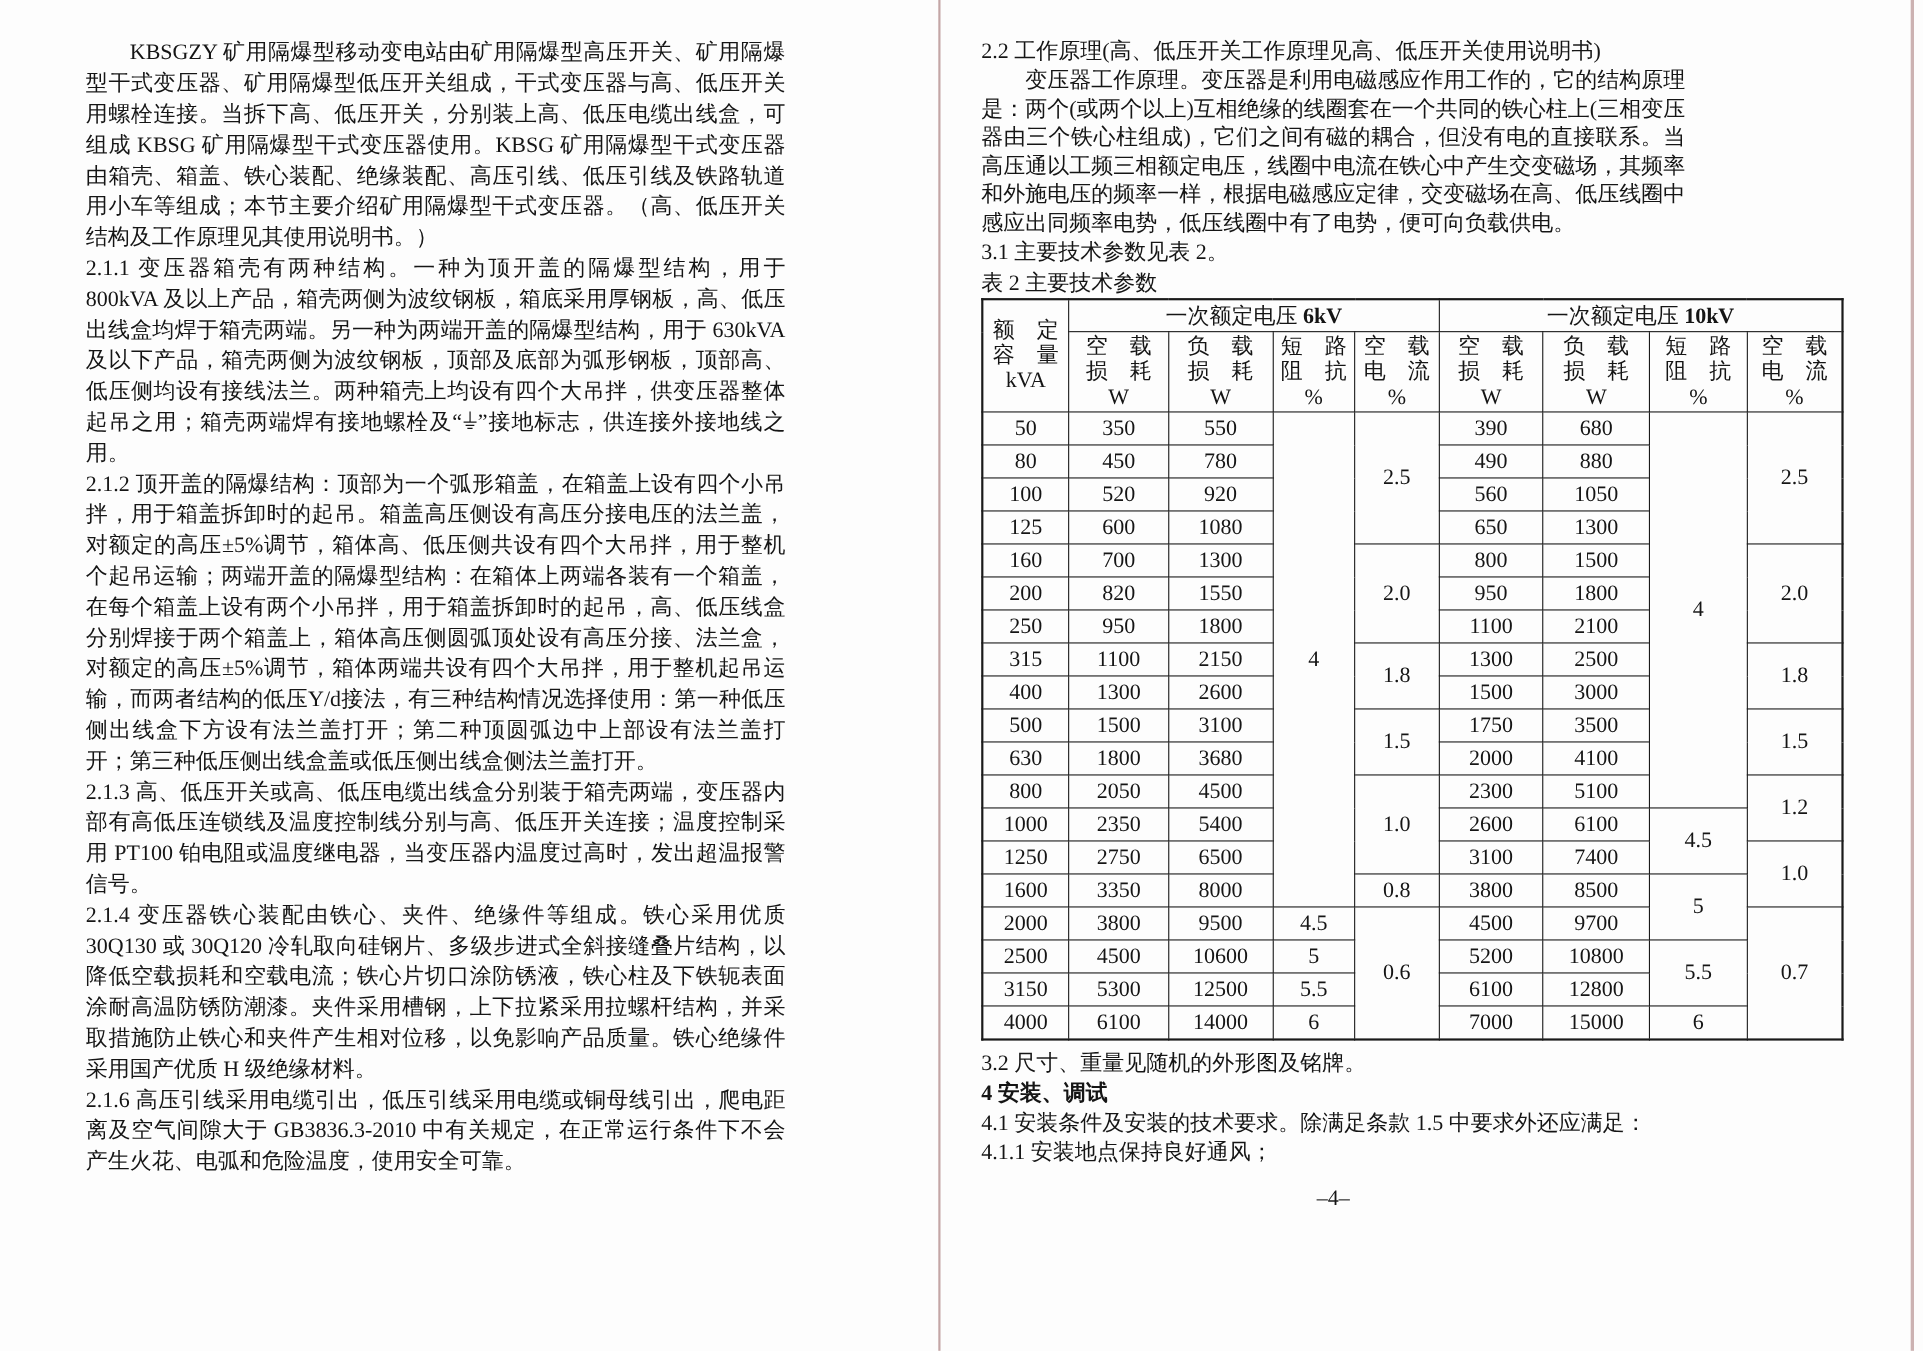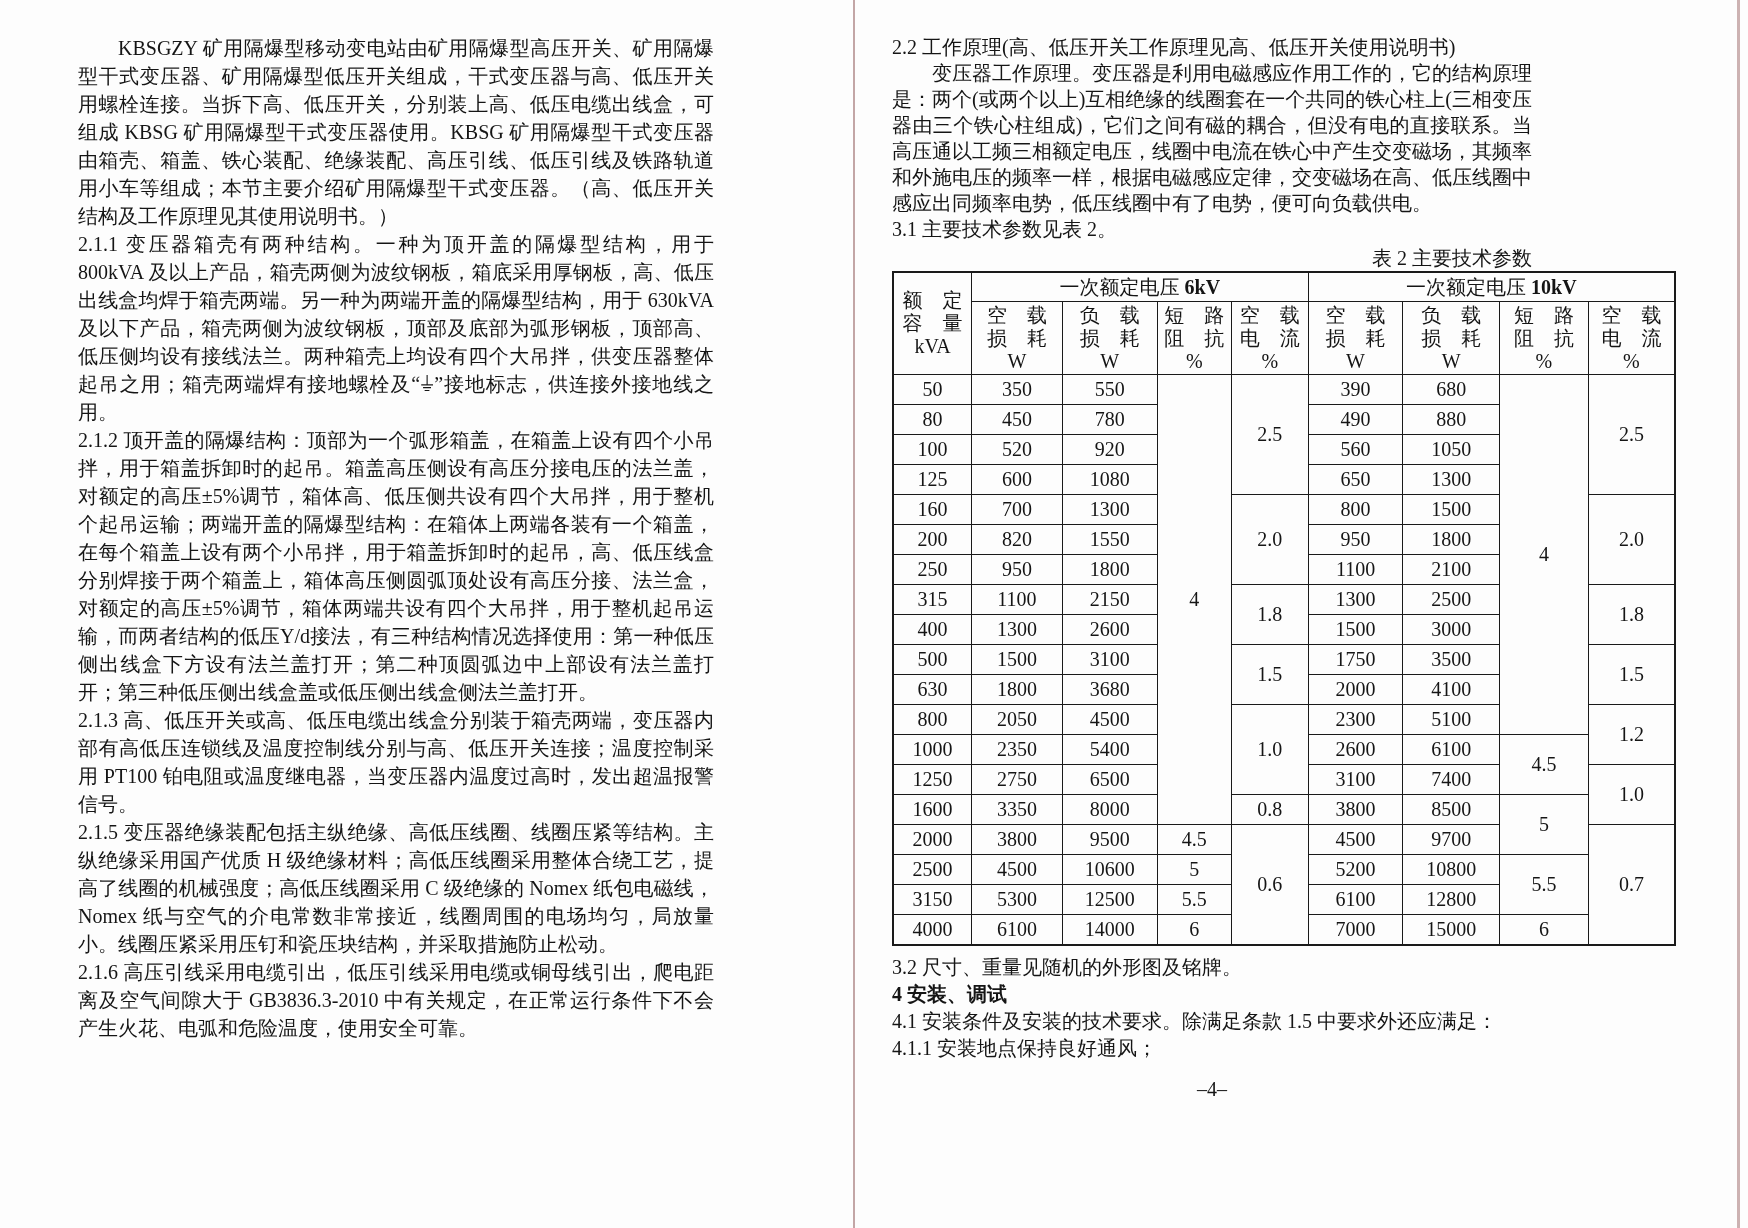--- a/index.html
+++ b/index.html
@@ -15,21 +15,21 @@
   .edge-line   { position:absolute; top:0; bottom:0; left:1737px; width:3px; background:#ccb2b2; }
 
   .page-left  { position:absolute; left:78px;  top:34px; width:636px; }
   .page-right { position:absolute; left:876px; top:34px; width:784px;padding-left:16px; }
 
   .para { margin:0; font-size:20px; line-height:28px; text-align:justify; }
   .page-right .top .para { line-height:26px; width:640px; }
   .ind  { text-indent:2em; }
   .bold { font-weight:bold; }
 
-  .caption { font-size:20px; line-height:26px; width:640px; text-align:right; margin-top:3px; }
+  .caption { font-size:20px; line-height:26px; width:640px; text-align:left; margin-top:3px; }
 
   table.params { border-collapse:collapse; table-layout:fixed; width:784px; margin-top:0;
                  border:2px solid #1a1a1a; }
   .params th, .params td { border:1px solid #1a1a1a; text-align:center; font-size:20px; padding:0;
                            font-weight:normal; overflow:hidden; }
   .params td { height:29px; }
   th.group { height:28px; }
   th.sub   { height:72px;text-align:center; }
   th.cap div, th.sub div { line-height:23px; }
 
@@ -44,21 +44,21 @@
 
 <div class="gutter-line"></div>
 <div class="edge-line"></div>
 
 <div class="page-left">
   <div>
       <p class="para ind">KBSGZY 矿用隔爆型移动变电站由矿用隔爆型高压开关、矿用隔爆型干式变压器、矿用隔爆型低压开关组成，干式变压器与高、低压开关用螺栓连接。当拆下高、低压开关，分别装上高、低压电缆出线盒，可组成 KBSG 矿用隔爆型干式变压器使用。KBSG 矿用隔爆型干式变压器由箱壳、箱盖、铁心装配、绝缘装配、高压引线、低压引线及铁路轨道用小车等组成；本节主要介绍矿用隔爆型干式变压器。（高、低压开关结构及工作原理见其使用说明书。）</p>
       <p class="para ">2.1.1  变压器箱壳有两种结构。一种为顶开盖的隔爆型结构，用于 800kVA 及以上产品，箱壳两侧为波纹钢板，箱底采用厚钢板，高、低压出线盒均焊于箱壳两端。另一种为两端开盖的隔爆型结构，用于 630kVA 及以下产品，箱壳两侧为波纹钢板，顶部及底部为弧形钢板，顶部高、低压侧均设有接线法兰。两种箱壳上均设有四个大吊拌，供变压器整体起吊之用；箱壳两端焊有接地螺栓及“⏚”接地标志，供连接外接地线之用。</p>
       <p class="para ">2.1.2  顶开盖的隔爆结构：顶部为一个弧形箱盖，在箱盖上设有四个小吊拌，用于箱盖拆卸时的起吊。箱盖高压侧设有高压分接电压的法兰盖，对额定的高压±5%调节，箱体高、低压侧共设有四个大吊拌，用于整机个起吊运输；两端开盖的隔爆型结构：在箱体上两端各装有一个箱盖，在每个箱盖上设有两个小吊拌，用于箱盖拆卸时的起吊，高、低压线盒分别焊接于两个箱盖上，箱体高压侧圆弧顶处设有高压分接、法兰盒，对额定的高压±5%调节，箱体两端共设有四个大吊拌，用于整机起吊运输，而两者结构的低压Y/d接法，有三种结构情况选择使用：第一种低压侧出线盒下方设有法兰盖打开；第二种顶圆弧边中上部设有法兰盖打开；第三种低压侧出线盒盖或低压侧出线盒侧法兰盖打开。</p>
       <p class="para ">2.1.3  高、低压开关或高、低压电缆出线盒分别装于箱壳两端，变压器内部有高低压连锁线及温度控制线分别与高、低压开关连接；温度控制采用 PT100 铂电阻或温度继电器，当变压器内温度过高时，发出超温报警信号。</p>
-      <p class="para ">2.1.5  变压器绝缘装配包括主纵绝缘、高低压线圈、线圈压紧等结构。主纵绝缘采用国产优质 H 级绝缘材料；高低压线圈采用整体合绕工艺，提高了线圈的机械强度；高低压线圈采用 C 级绝缘的 Nomex 纸包电磁线，Nomex 纸与空气的介电常数非常接近，线圈周围的电场均匀，局放量小。线圈压紧采用压钉和瓷压块结构，并采取措施防止松动。</p>
+      <p class="para ">2.1.4  变压器铁心装配由铁心、夹件、绝缘件等组成。铁心采用优质 30Q130 或 30Q120 冷轧取向硅钢片、多级步进式全斜接缝叠片结构，以降低空载损耗和空载电流；铁心片切口涂防锈液，铁心柱及下铁轭表面涂耐高温防锈防潮漆。夹件采用槽钢，上下拉紧采用拉螺杆结构，并采取措施防止铁心和夹件产生相对位移，以免影响产品质量。铁心绝缘件采用国产优质 H 级绝缘材料。</p>
       <p class="para ">2.1.6  高压引线采用电缆引出，低压引线采用电缆或铜母线引出，爬电距离及空气间隙大于 GB3836.3-2010 中有关规定，在正常运行条件下不会产生火花、电弧和危险温度，使用安全可靠。</p>
     </div>
 
 </div>
 
 <div class="page-right">
   <div class="top">
       <p class="para h">2.2  工作原理(高、低压开关工作原理见高、低压开关使用说明书)</p>
       <p class="para ind">变压器工作原理。变压器是利用电磁感应作用工作的，它的结构原理是：两个(或两个以上)互相绝缘的线圈套在一个共同的铁心柱上(三相变压器由三个铁心柱组成)，它们之间有磁的耦合，但没有电的直接联系。当高压通以工频三相额定电压，线圈中电流在铁心中产生交变磁场，其频率和外施电压的频率一样，根据电磁感应定律，交变磁场在高、低压线圈中感应出同频率电势，低压线圈中有了电势，便可向负载供电。</p>
       <p class="para ">3.1  主要技术参数见表 2。</p>

